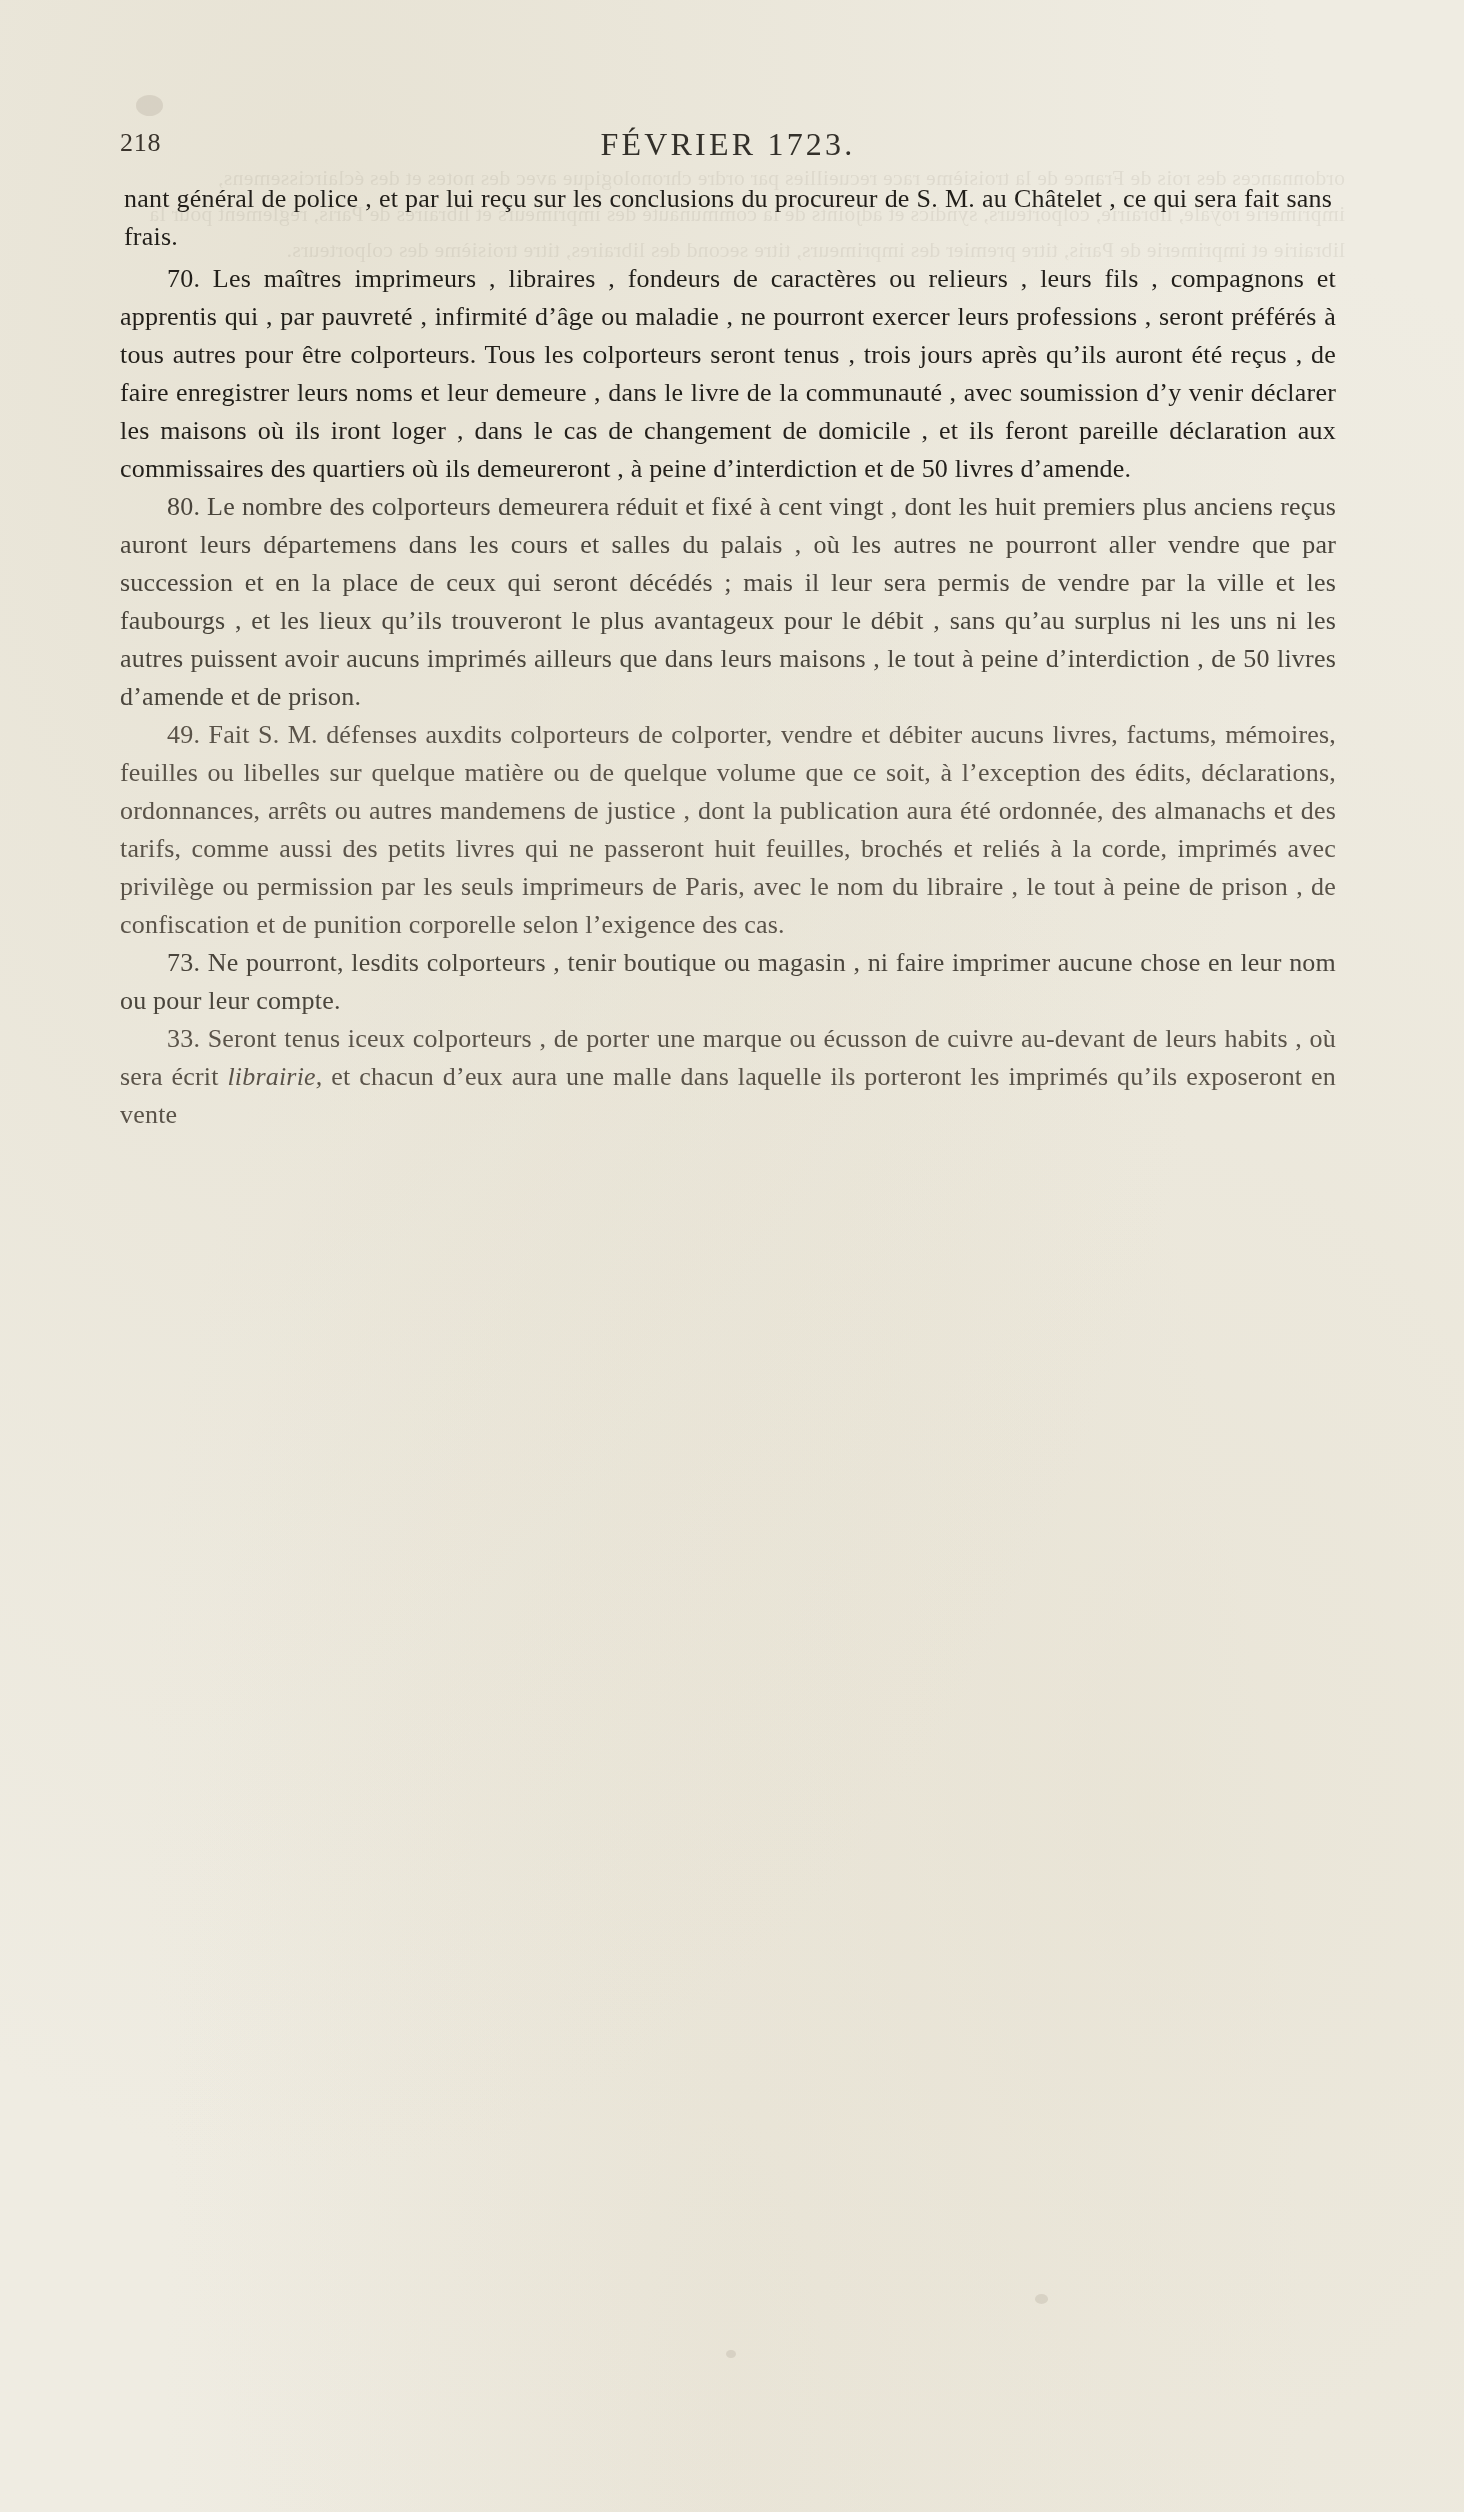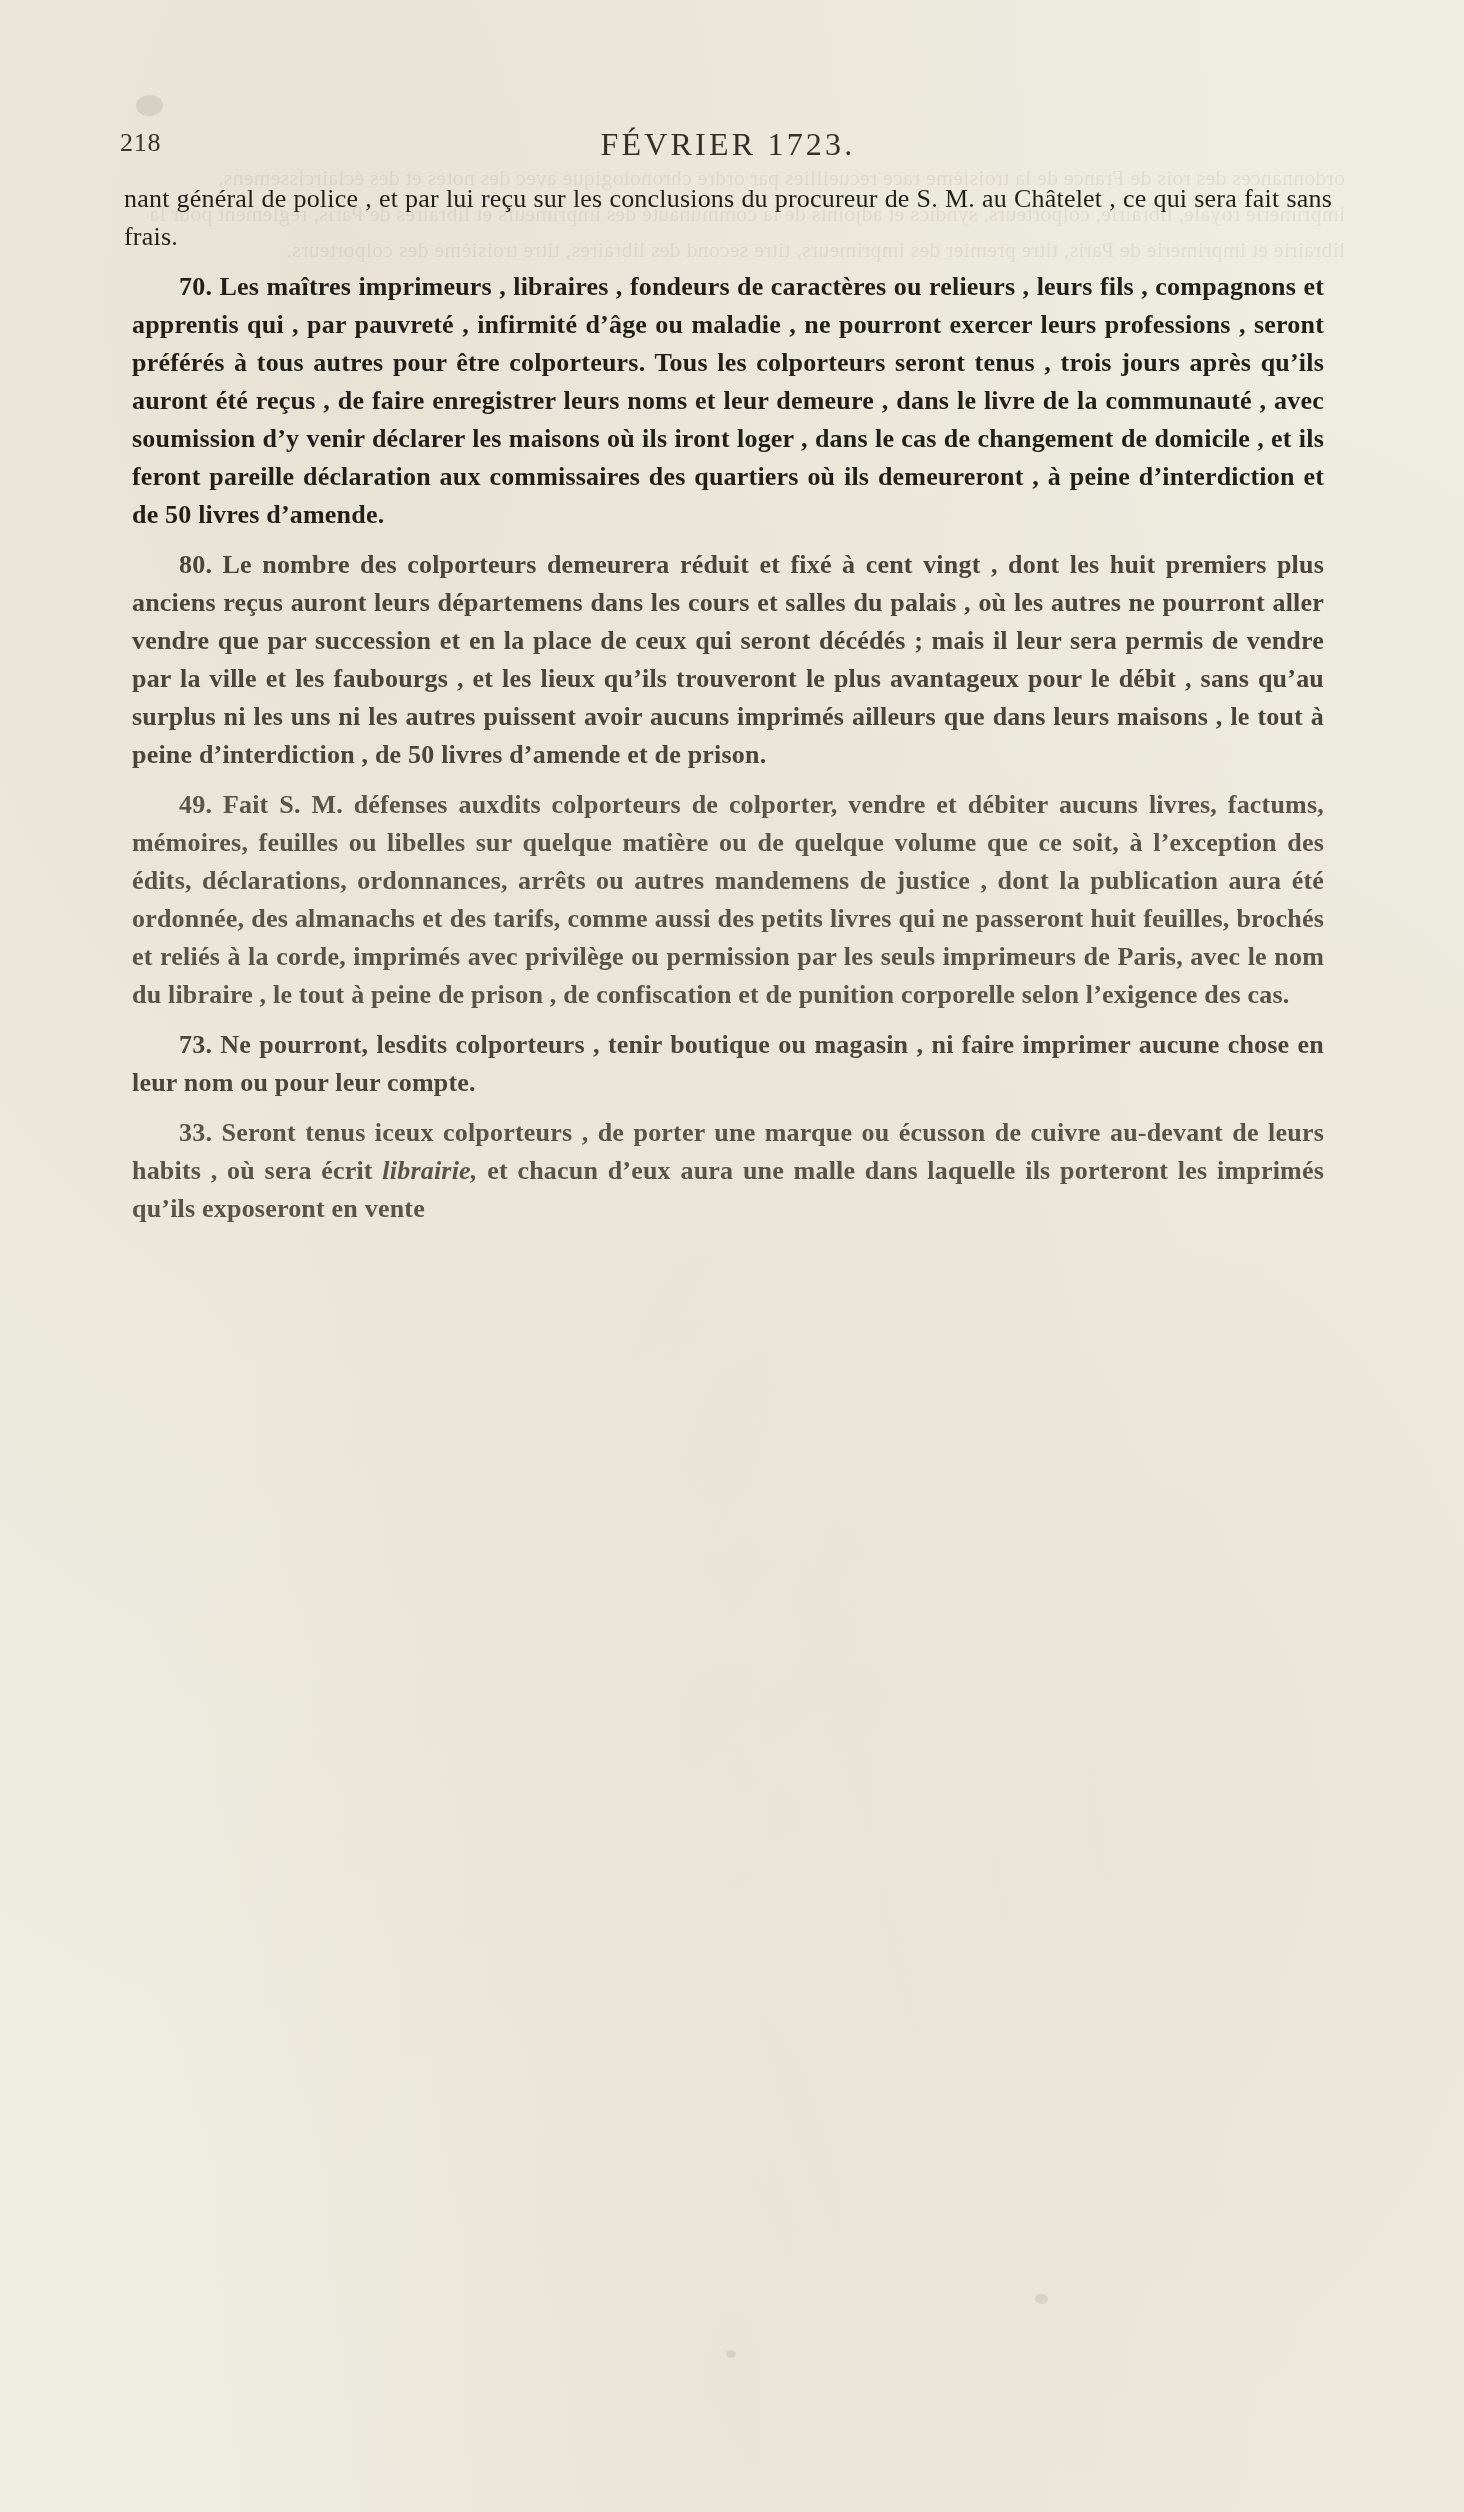--- a/index.html
+++ b/index.html
@@ -75,23 +75,22 @@
     line-height: 38px;
     text-align: justify;
     color: #2b2722;
     letter-spacing: 0.2px;
   }
   p.para {
     margin: 4px;
     text-indent: 0;
   }
   p.indent {
-    margin: 12px;
+    margin: 0;
     text-indent: 47px;
-    font-weight: bold;
   }
   .it { font-style: italic; }
   
   .fade-a { color: #4a453c; }
   .fade-b { color: #5a5349; }
   .strong { color: #221f1a; }
   .blotch {
     position: absolute;
     border-radius: 50%;
     background: #b8b0a0;

